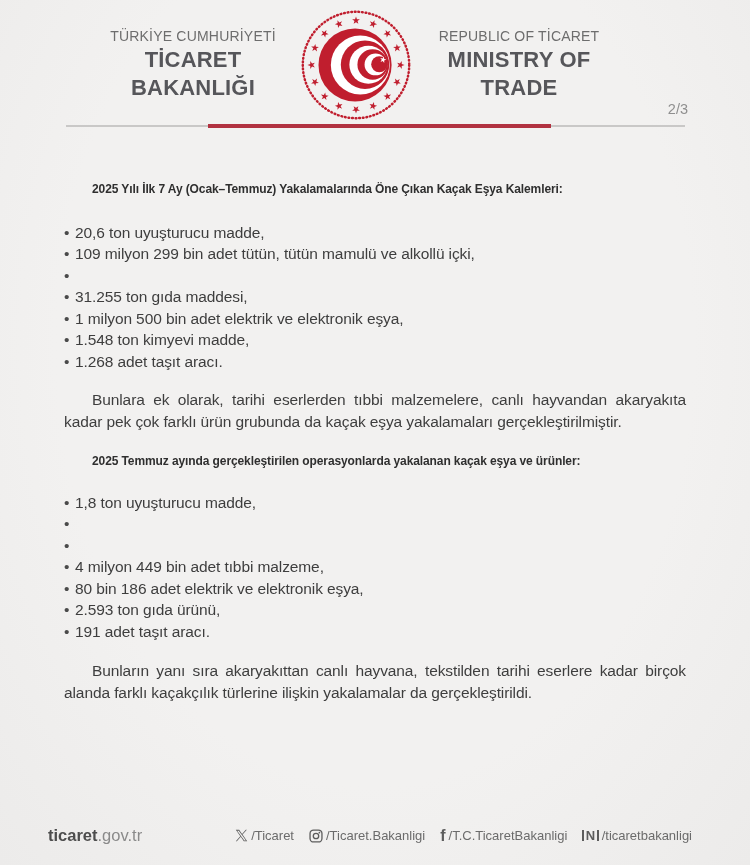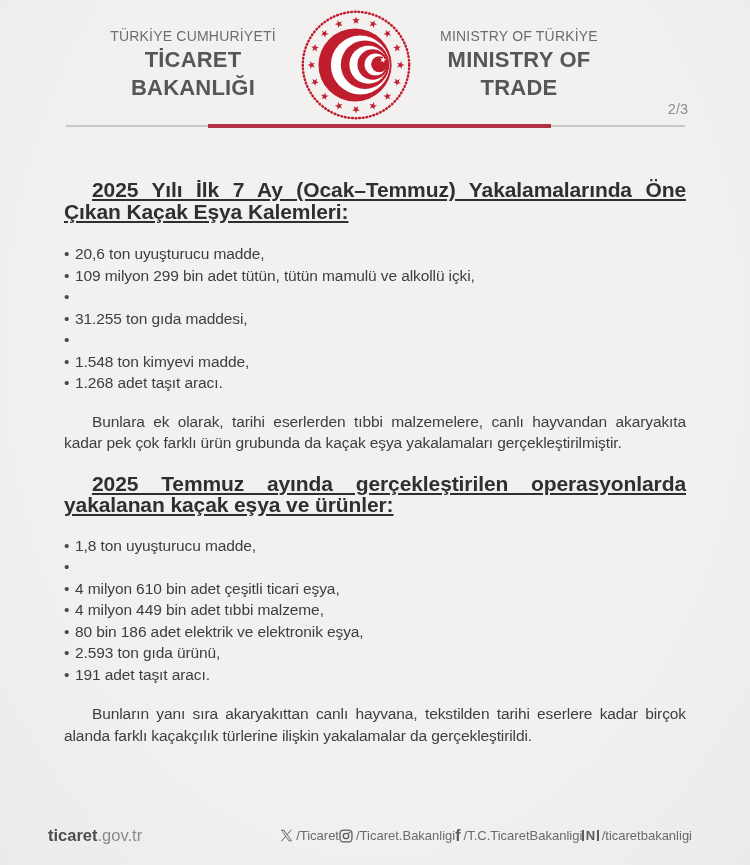--- a/index.html
+++ b/index.html
@@ -39,41 +39,41 @@
     background:#b13240;
   }
 
   
   main {
     padding:0 64px;
     color:#3e3e3e;
     font-size:15.5px; line-height:21.5px; letter-spacing:-0.1px;
   }
   main h2 {
-    font-size:21px; font-weight:bold; color:#2f2f2f;
-    text-align:justify; text-indent:28px;text-decoration:underline;
+    font-size:12px; font-weight:bold; color:#2f2f2f;
+    text-align:justify; text-indent:28px;
   }
   .h1-title { margin-top:57px; }
   .h2-title { margin-top:19px; }
   main p { text-align:justify; text-indent:28px; }
   .p1 { margin-top:17px; }
   .p2 { margin-top:18px; }
   main ul { list-style:none; margin-top:21px; }
   .ul2 { margin-top:19px; }
   main li { display:flex; }
   main li .b { width:11px; flex:0 0 auto; color:#4a4a4a; }
 
   
   footer {
     position:absolute; left:48px; right:58px; top:826px;
     display:flex; justify-content:space-between; align-items:center;
   }
   .site { font-size:16.5px; color:#8a8a8a; }
   .site b { color:#4d4d4d; font-weight:bold; }
-  .social { display:flex; align-items:center; }
+  .social { display:flex; align-items:center; gap:15px; }
   .account {
     display:inline-flex; align-items:center; gap:3px;
     font-size:13px; color:#6b6b6b; white-space:nowrap;
   }
   .account svg { display:block; }
   .glyph-f { font-weight:800; font-size:16px; color:#5c5c5c; line-height:1; }
   .ns { display:inline-flex; align-items:center; gap:1.5px; }
   .ns .bar { width:2px; height:11px; background:#5c5c5c; }
   .ns b { font-size:13px; font-weight:800; color:#5c5c5c; line-height:1; }
 </style>
@@ -120,21 +120,21 @@
         <circle cx="69.5" cy="59.7" r="25.5" fill="#C01E2E"></circle>
         <circle cx="73" cy="59.7" r="20" fill="#FFFFFF"></circle>
         <circle cx="77.5" cy="59.4" r="16" fill="#C01E2E"></circle>
         <circle cx="80.5" cy="59.4" r="11.5" fill="#FFFFFF"></circle>
         <circle cx="84.5" cy="59.2" r="8.5" fill="#C01E2E"></circle>
         <path fill="#FFFFFF" transform="translate(88.5 54.5) rotate(15) scale(0.82)" d="M0,-4.3 L1.0,-1.35 L4.1,-1.33 L1.6,0.52 L2.5,3.48 L0,1.68 L-2.5,3.48 L-1.6,0.52 L-4.1,-1.33 L-1.0,-1.35 Z"></path>
       </svg>
     </div>
 
     <div class="org">
-      <div class="l1">MINISTRY OF TÜRKİYE</div>
+      <div class="l1">REPUBLIC OF TİCARET</div>
       <div class="l2">MINISTRY OF TRADE</div>
     </div>
   </header>
 
   <div class="page-indicator">2/3</div>
 
   <div class="divider">
     <div class="track"></div>
     <div class="fill"></div>
   </div>
@@ -154,20 +154,21 @@
         </li>
       <li>
           <span class="b">•</span>
         </li>
       <li>
           <span class="b">•</span>
           <span>31.255 ton gıda maddesi,</span>
         </li>
       <li>
           <span class="b">•</span>
+          <span>1 milyon 500 bin adet elektrik ve elektronik eşya,</span>
         </li>
       <li>
           <span class="b">•</span>
           <span>1.548 ton kimyevi madde,</span>
         </li>
       <li>
           <span class="b">•</span>
           <span>1.268 adet taşıt aracı.</span>
         </li>
     </ul>
@@ -179,21 +180,20 @@
     <ul class="ul2">
       <li>
           <span class="b">•</span>
           <span>1,8 ton uyuşturucu madde,</span>
         </li>
       <li>
           <span class="b">•</span>
         </li>
       <li>
           <span class="b">•</span>
-          <span>4 milyon 610 bin adet çeşitli ticari eşya,</span>
         </li>
       <li>
           <span class="b">•</span>
           <span>4 milyon 449 bin adet tıbbi malzeme,</span>
         </li>
       <li>
           <span class="b">•</span>
           <span>80 bin 186 adet elektrik ve elektronik eşya,</span>
         </li>
       <li>

